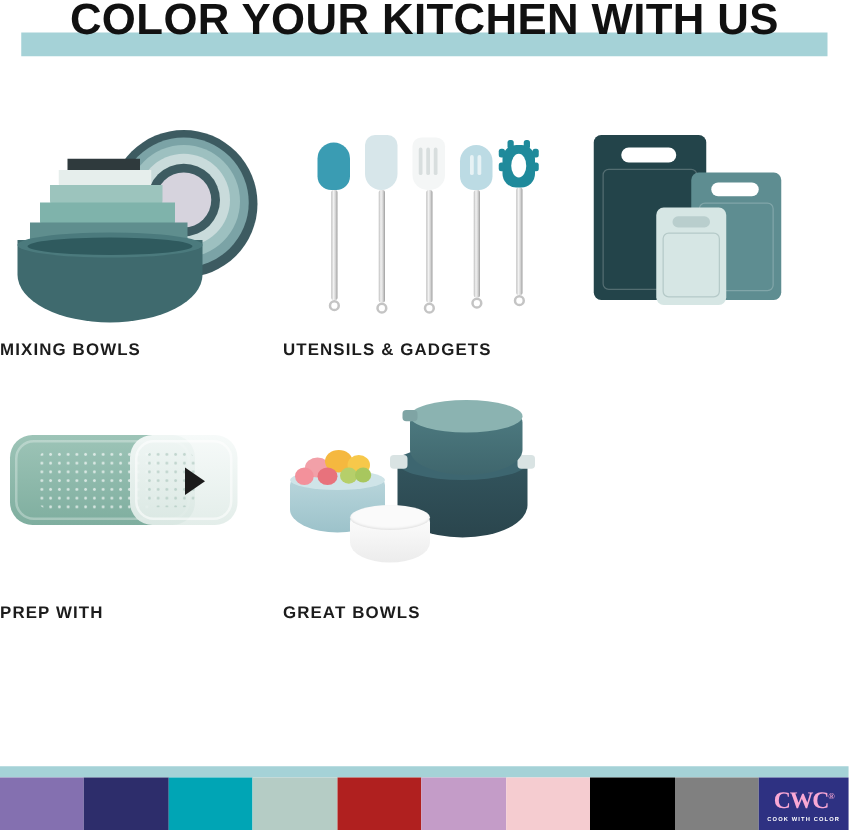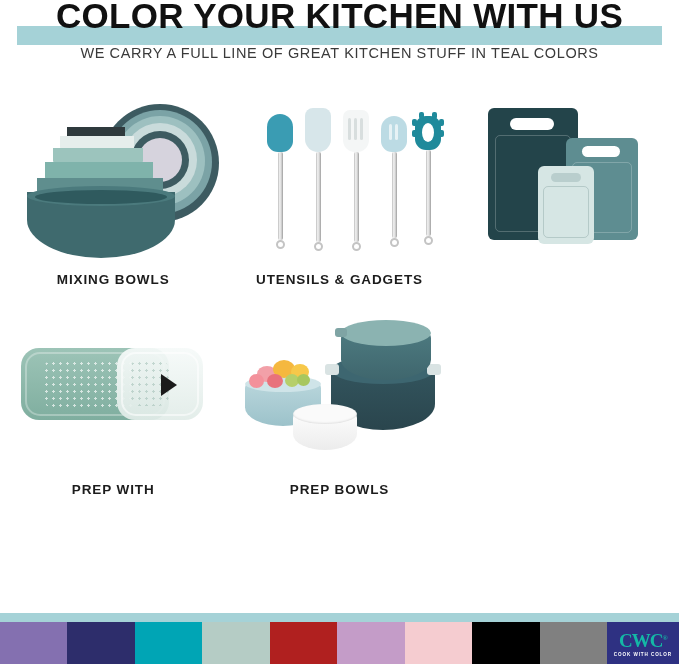--- a/index.html
+++ b/index.html
@@ -34,21 +34,21 @@
   }
 
   
   .grid {
     position: absolute; left: 0; top: 96px; width: 679px;
     display: grid;
     grid-template-columns: repeat(3, 1fr);
     grid-template-rows: 210px 230px;
     row-gap: 0px;
   }
-  .cell { position: relative; display: flex; flex-direction: column; align-items: center; }
+  .cell { position: relative; display: flex; flex-direction: column; align-items: flex-start; }
   .thumb { position: relative; width: 200px; height: 168px; }
   .cell-label {
     margin-top: 8px;
     font-size: 13.5px; font-weight: 600; letter-spacing: 0.9px;
     color: #1c1c1c; text-align: center; white-space: nowrap;
   }
 
   
   .mb-wrap { position:absolute; inset:0; }
   .mb-lid {
@@ -129,38 +129,37 @@
     position:absolute; left:0; top:622px; width:679px; height:42px;
     display:flex;
   }
   .swatch { flex:1 1 0; height:42px; }
   .swatch-logo {
     flex: 0 0 72px; height:42px; background:#2e3182;
     display:flex; flex-direction:column; align-items:center; justify-content:center;
     position:relative;
   }
   .logo-mark {
-    font-size:19px; font-weight:700; color:#14b8a6; letter-spacing:-1px;
+    font-size:19px; font-weight:700; color:#f9a8d4; letter-spacing:-1px;
     line-height:19px; font-family:"Liberation Serif", serif;
   }
   .logo-mark sup { font-size:7px; vertical-align:super; }
   .logo-sub {
     font-size:4.6px; color:#ffffff; letter-spacing:0.9px; margin-top:2px;
     white-space:nowrap; font-weight:700;
   }
 </style>
 </head>
 <body>
 
 <div class="page">
 
   <div class="header">
     <div class="header-band"></div>
     <div class="header-title">COLOR YOUR KITCHEN WITH US</div>
-    <div class="header-sub">WE CARRY A FULL LINE OF GREAT KITCHEN STUFF IN TEAL COLORS</div>
   </div>
 
   <div class="grid">
 
     <div class="cell">
       <div class="thumb">
         <div class="mb-wrap">
 
           <div class="mb-lid" style="left:88px;top:8px;width:118px;height:118px;background:#3d5b61;"></div>
           <div class="mb-lid" style="left:95px;top:14px;width:104px;height:104px;background:#7ba3a6;"></div>
@@ -287,21 +286,21 @@
         <div class="fruit" style="left:34px;top:54px;width:22px;height:18px;background:#f5b83f;"></div>
         <div class="fruit" style="left:52px;top:58px;width:18px;height:16px;background:#f7c84a;"></div>
         <div class="fruit" style="left:28px;top:68px;width:16px;height:14px;background:#e8727c;"></div>
         <div class="fruit" style="left:46px;top:68px;width:14px;height:13px;background:#b6cf6a;"></div>
         <div class="fruit" style="left:58px;top:68px;width:13px;height:12px;background:#a8c75e;"></div>
         <div class="fruit" style="left:10px;top:68px;width:15px;height:14px;background:#f3919b;"></div>
 
         <div class="pb-body" style="left:54px;top:106px;width:64px;height:38px;background:linear-gradient(180deg,#fdfdfd,#ececec);"></div>
         <div style="position:absolute;left:54px;top:98px;width:64px;height:20px;border-radius:50%;background:#fafafa;box-shadow:inset 0 -1px 2px rgba(0,0,0,.10);"></div>
       </div>
-      <div class="cell-label">PREP BOWLS</div>
+      <div class="cell-label">GREAT BOWLS</div>
     </div>
 
   </div>
 
 
   <div class="teal-rule"></div>
 
   <div class="swatches">
     <div class="swatch" style="background:#8470b0;"></div>
     <div class="swatch" style="background:#2d2d6b;"></div>

